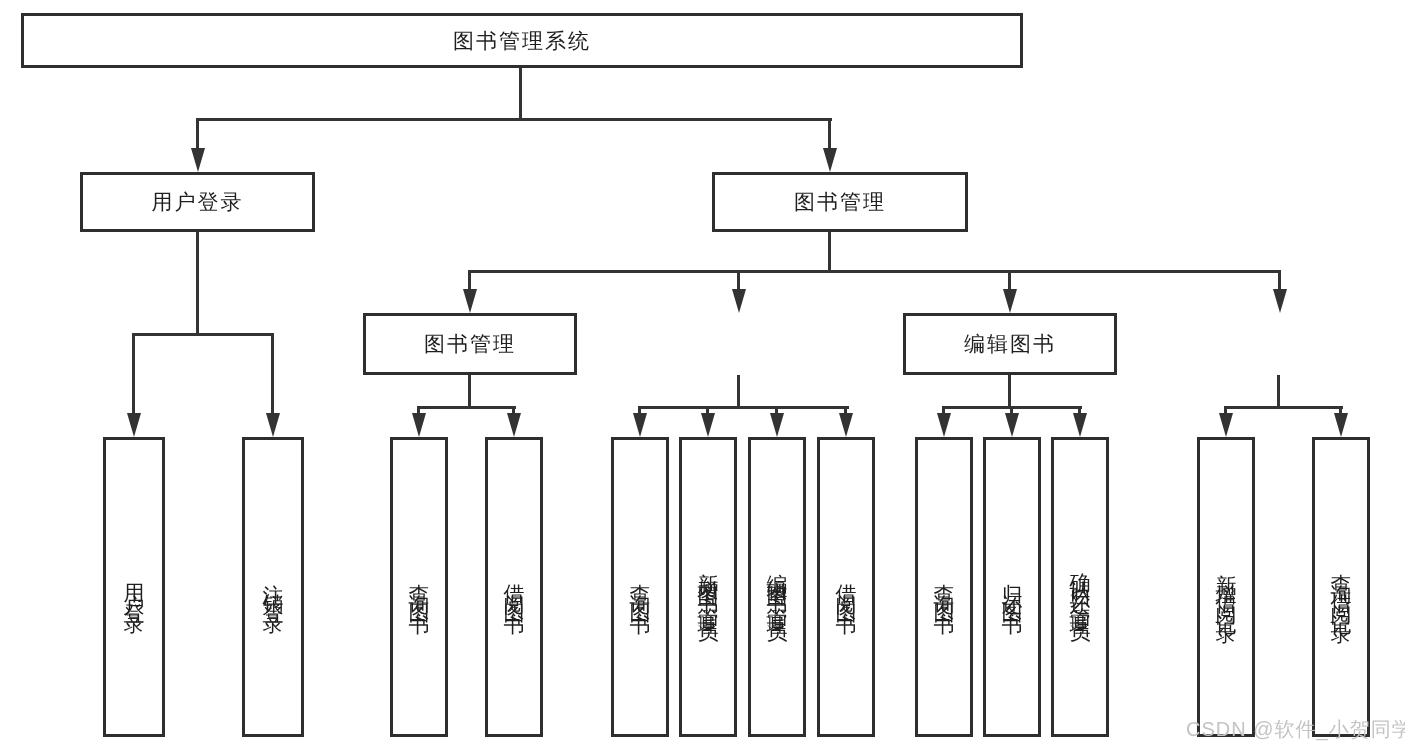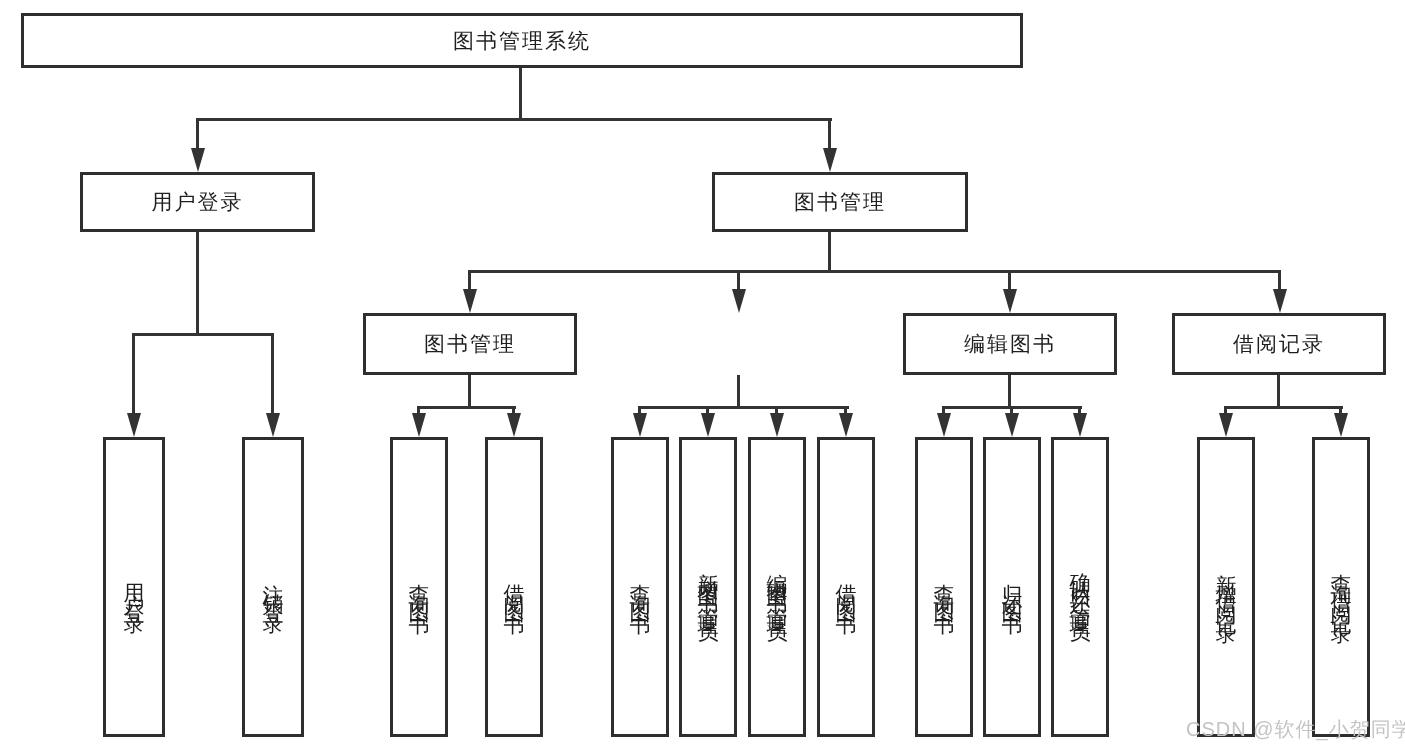--- a/index.html
+++ b/index.html
@@ -81,21 +81,20 @@
   <div class="vline" style="left:737px;top:270px;height:22px"></div>
   <div class="vline" style="left:1008px;top:270px;height:22px"></div>
   <div class="vline" style="left:1278px;top:270px;height:22px"></div>
   <div class="arrow" style="left:463px;top:289px"></div>
   <div class="arrow" style="left:732px;top:289px"></div>
   <div class="arrow" style="left:1003px;top:289px"></div>
   <div class="arrow" style="left:1273px;top:289px"></div>
 
   <div class="box" style="left:363px;top:313px;width:214px;height:62px">图书管理</div>
   <div class="box" style="left:903px;top:313px;width:214px;height:62px">编辑图书</div>
-  <div class="box" style="left:1172px;top:313px;width:214px;height:62px">借阅记录</div>
 
   <div class="vline" style="left:468px;top:375px;height:33px"></div>
   <div class="hline" style="left:417px;top:406px;width:99px"></div>
   <div class="vline" style="left:417px;top:406px;height:10px"></div>
   <div class="vline" style="left:512px;top:406px;height:10px"></div>
   <div class="arrow" style="left:412px;top:413px"></div>
   <div class="arrow" style="left:507px;top:413px"></div>
 
   <div class="vline" style="left:737px;top:375px;height:33px"></div>
   <div class="hline" style="left:638px;top:406px;width:211px"></div>

